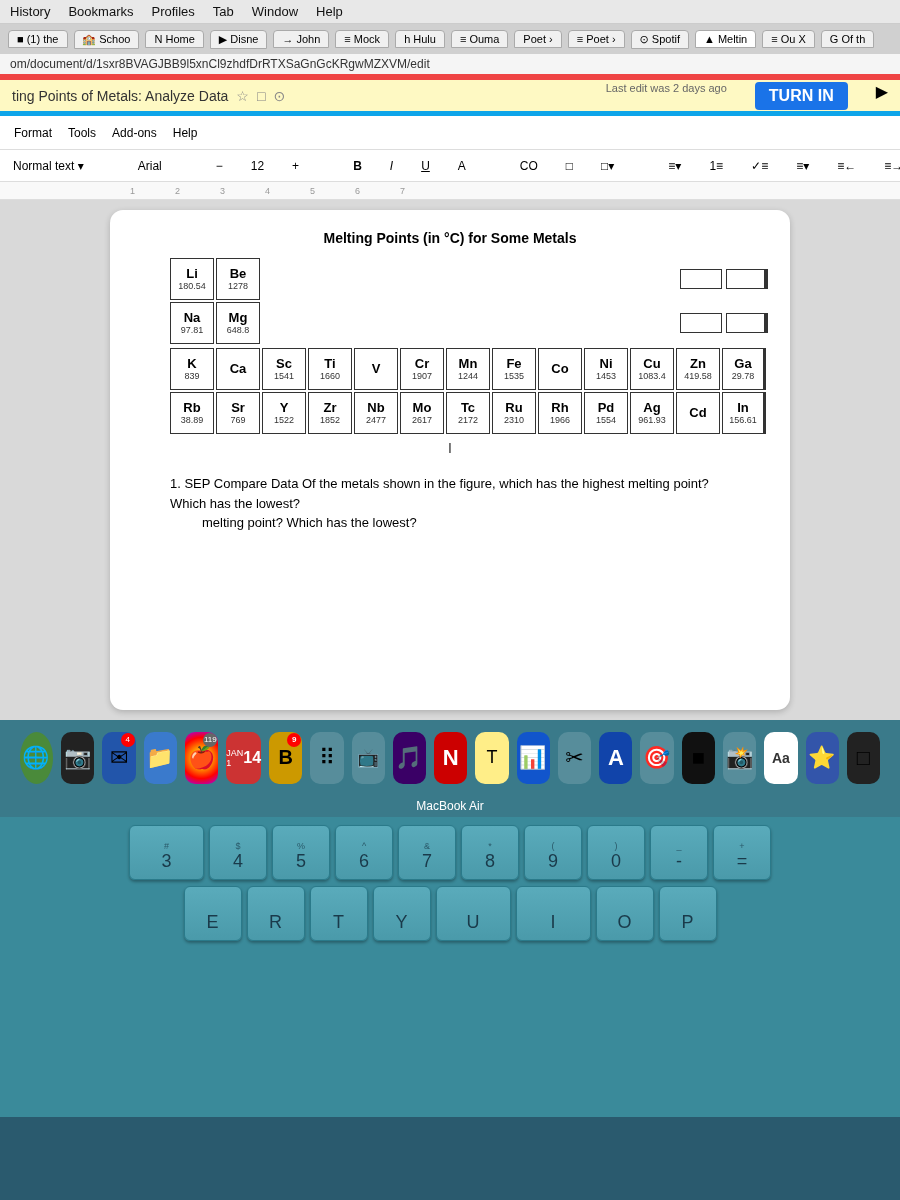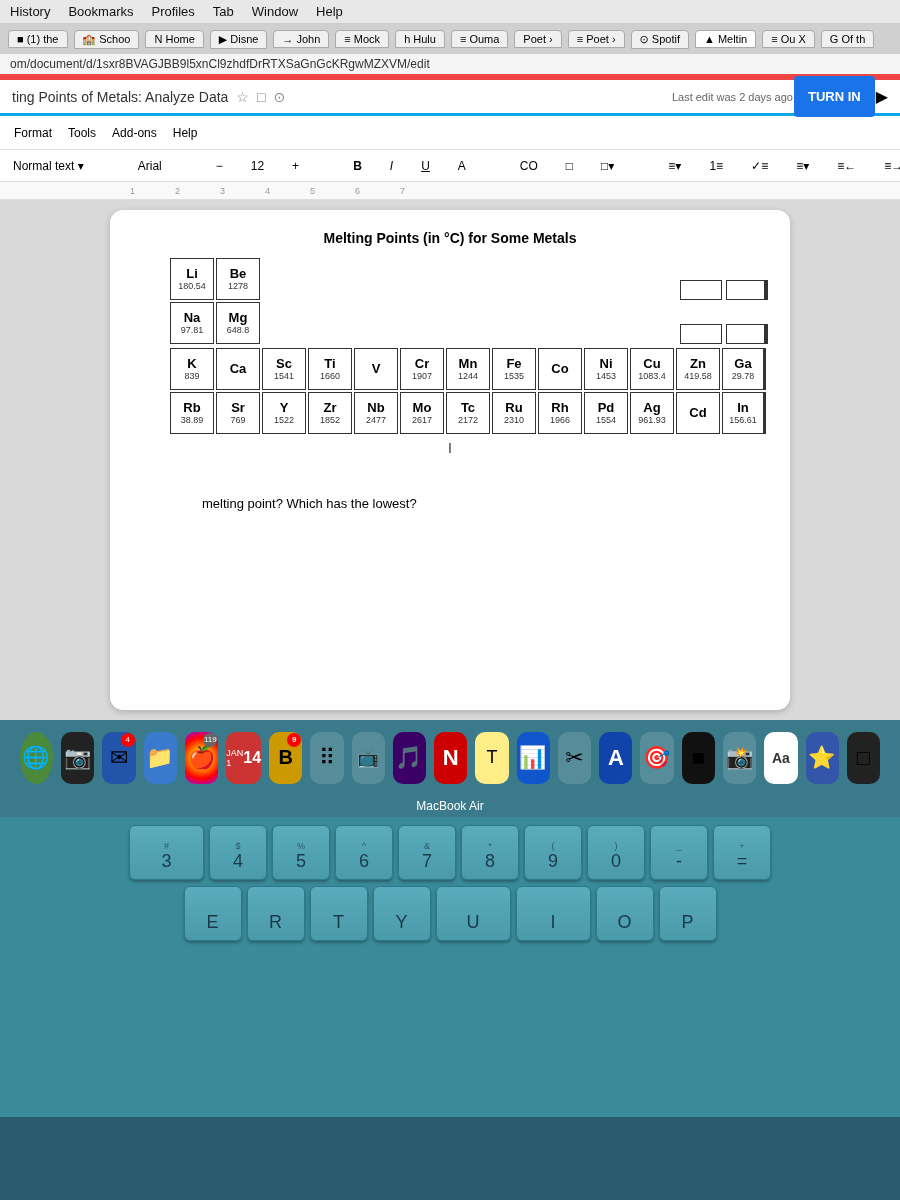--- a/index.html
+++ b/index.html
@@ -58,42 +58,42 @@
       display: flex;
       align-items: center;
       padding: 0 10px;
       font-size: 12px;
       color: #333;
       border-bottom: 6px solid #ef4444;
     }
 
     
     .doc-header {
-      background: #ffffff;
+      background: #fef9c3;
       height: 36px;
       display: flex;
       align-items: center;
       justify-content: space-between;
       padding: 0 12px;
-      border-bottom: 3px solid #0ea5e9;
+      border-bottom: 5px solid #0ea5e9;
     }
     .doc-title {
       font-size: 14px;
       color: #333;
       display: flex;
       align-items: center;
       gap: 8px;
     }
     .turn-in-btn {
       background: #1a73e8;
       color: #fff;
       border: none;
       border-radius: 4px;
-      padding: 13px 14px;
-      font-size: 13px;
+      padding: 5px 14px;
+      font-size: 16px;
       font-weight: bold;
       cursor: pointer;
     }
 
     
     .toolbar {
       background: #fff;
       height: 34px;
       display: flex;
       align-items: center;
@@ -169,21 +169,21 @@
       margin-bottom: 12px;
     }
 
     .periodic-container {
       margin: 0 auto;
       width: 100%;
     }
 
     .pt-row {
       display: flex;
-      align-items: flex-end;
+      align-items: center;
       margin-bottom: 2px;
     }
 
     .pt-cell {
       width: 44px;
       height: 42px;
       border: 1px solid #333;
       display: flex;
       flex-direction: column;
       align-items: center;
@@ -336,21 +336,21 @@
   <span>om/document/d/1sxr8BVAGJBB9l5xnCl9zhdfDrRTXSaGnGcKRgwMZXVM/edit</span>
 </div>
 
 <div class="doc-header">
   <div class="doc-title">
     <span>ting Points of Metals: Analyze Data</span>
     <span style="color:#888;">☆</span>
     <span style="color:#888;">□</span>
     <span style="color:#888;">⊙</span>
   </div>
-  <div style="display:flex;align-items:center;gap:1px;">
+  <div style="display:flex;align-items:flex-start;gap:28px;">
     <span style="font-size:11px;color:#666;">Last edit was 2 days ago</span>
     <button class="turn-in-btn">TURN IN</button>
     <span style="font-size:16px;">▶</span>
   </div>
 </div>
 
 <div class="toolbar">
   <span class="toolbar-item">Format</span>
   <span class="toolbar-item">Tools</span>
   <span class="toolbar-item">Add-ons</span>
@@ -567,20 +567,21 @@
         </div>
       </div>
 
 
 
     </div>
 
     <div style="text-align:center;font-size:14px;color:#333;margin-top:6px;">I</div>
 
     <div class="question">
+      <span>1. SEP Compare Data  Of the metals shown in the figure, which has the highest melting point? Which has the lowest?</span>
       <br><span style="margin-left:32px;">melting point? Which has the lowest?</span>
     </div>
   </div>
 </div>
 
 <div class="dock-area">
   <div class="dock-item" style="background:#4a8a3a;border-radius:50%;">🌐</div>
   <div class="dock-item" style="background:#222;">📷</div>
   <div class="dock-item" style="background:#2255aa;">✉
     <div class="dock-badge">4</div>

